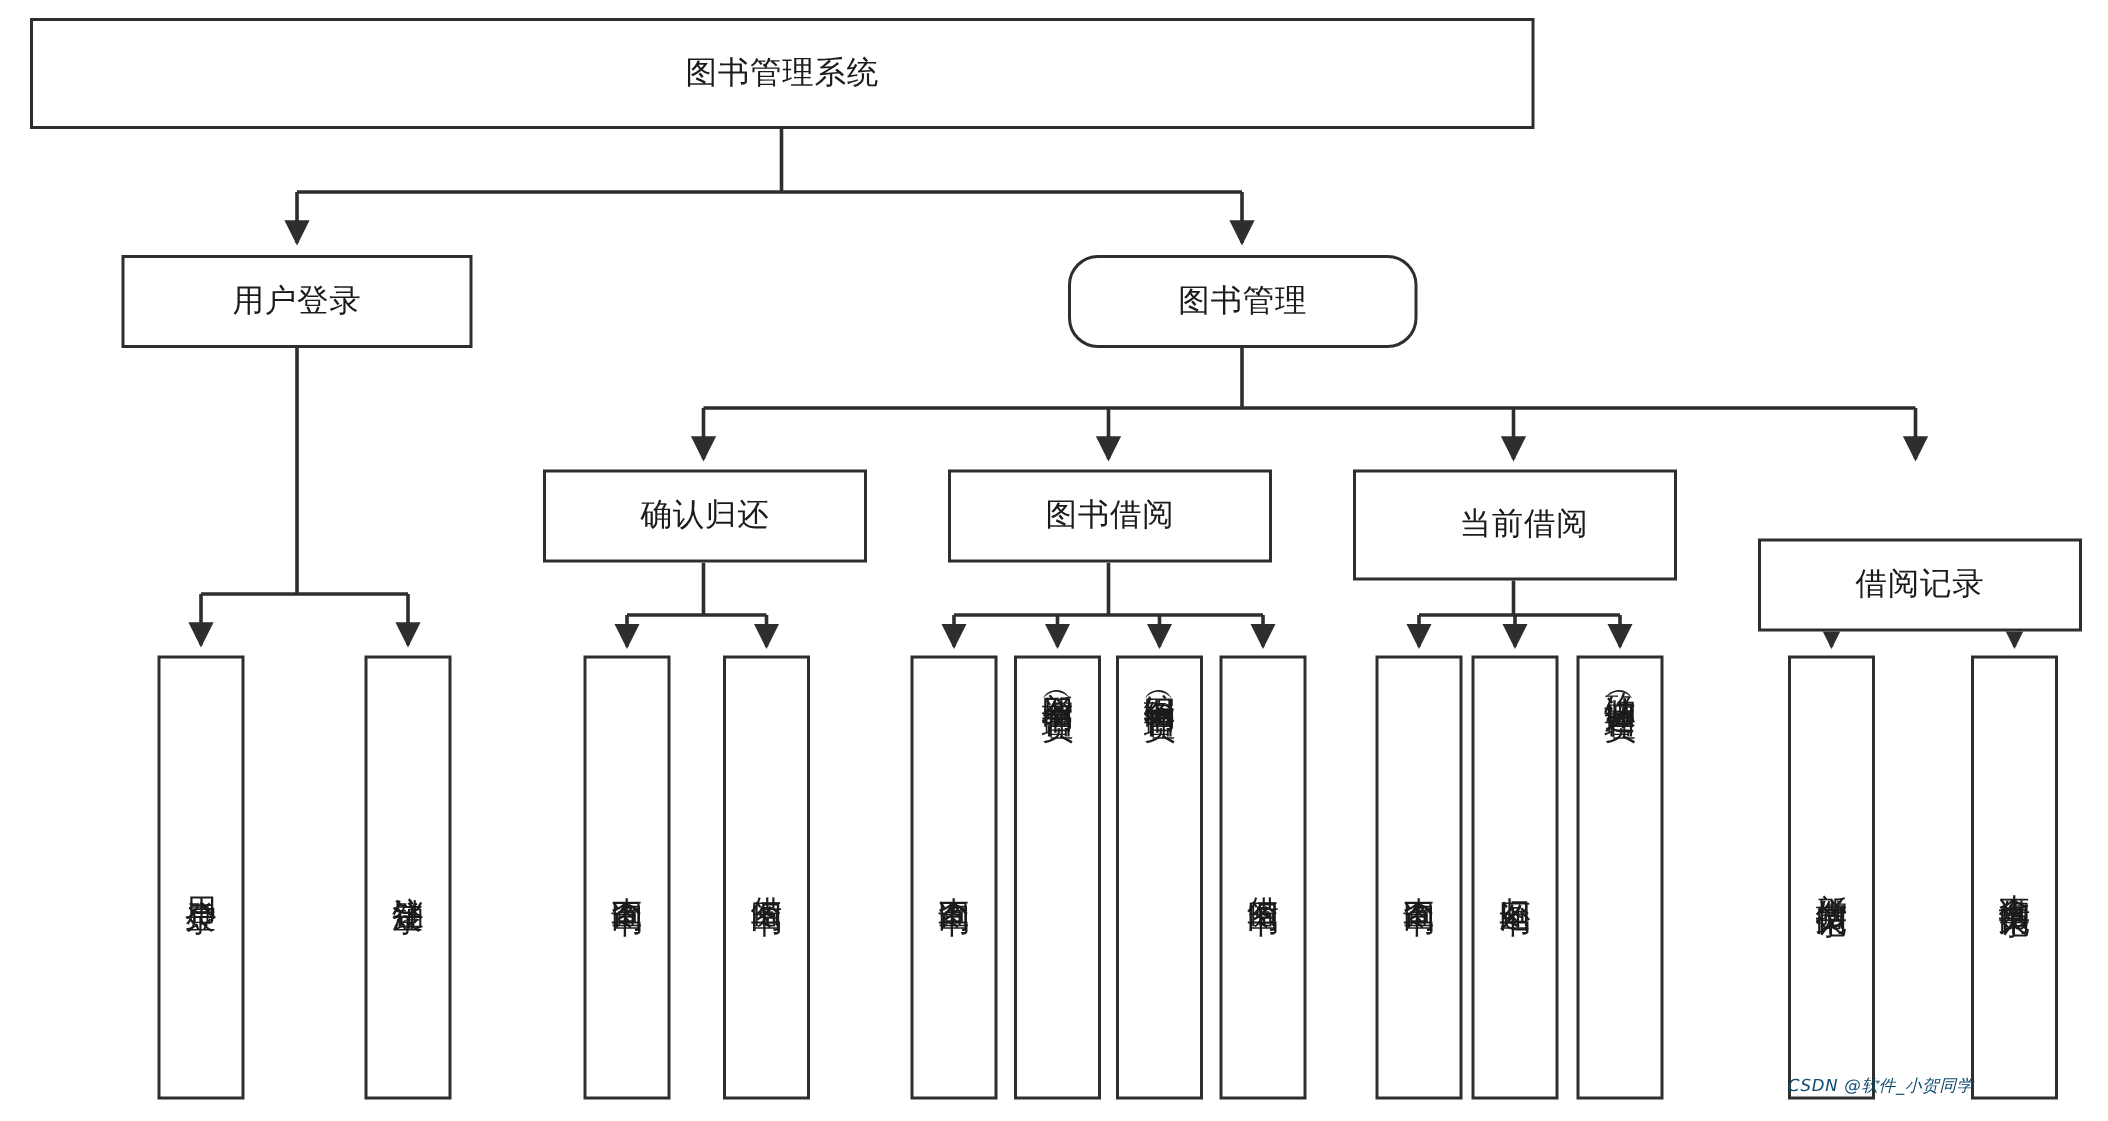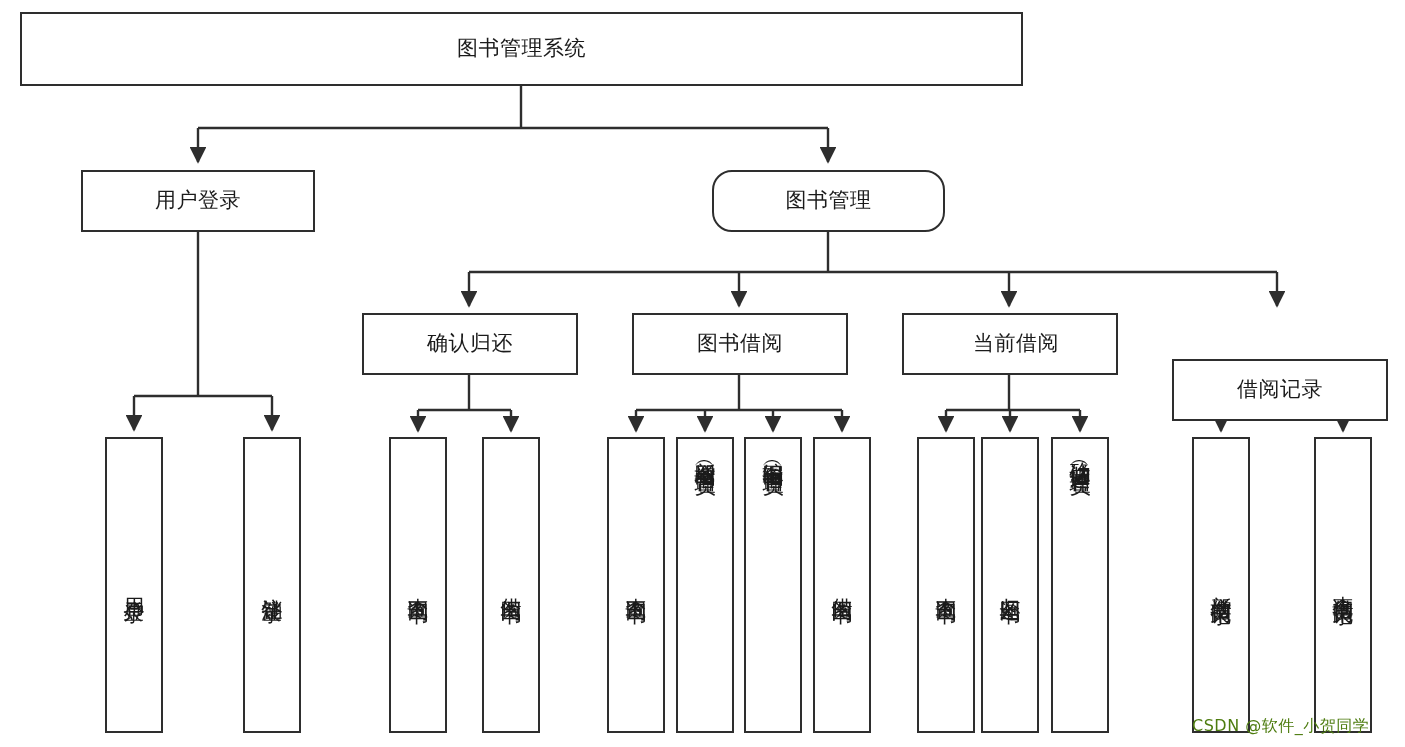--- a/index.html
+++ b/index.html
@@ -59,24 +59,25 @@
   svg.connectors {
     position: absolute;
     left: 0;
     top: 0;
     width: 1405px;
     height: 747px;
     pointer-events: none;
   }
   .watermark {
     position: absolute;
-    font-size: 16px;
-    color: #4d7c0f;
+    font-size: 11px;
+    color: #0c4a6e;
     white-space: nowrap;
     letter-spacing: 0.5px;
+    font-style: italic;
   }
 </style>
 </head>
 <body>
 
 <div id="diagram-root">
 
   <svg class="connectors" viewBox="0 0 1405 747" xmlns="http://www.w3.org/2000/svg">
     <defs>
       <marker id="arrow" viewBox="0 0 10 10" refX="9" refY="5" markerWidth="7" markerHeight="7" orient="auto-start-reverse">
@@ -140,21 +141,21 @@
   </div>
 
   <div class="node-box" style="left:362px; top:313px; width:216px; height:62px;">
     <span class="node-label-h">确认归还</span>
   </div>
 
   <div class="node-box" style="left:632px; top:313px; width:216px; height:62px;justify-content:center;">
     <span class="node-label-h">图书借阅</span>
   </div>
 
-  <div class="node-box" style="left:902px; top:313px; width:216px; height:62px;padding-left:12px;">
+  <div class="node-box" style="left:902px; top:313px; width:216px; height:74px;padding-left:12px;">
     <span class="node-label-h">当前借阅</span>
   </div>
 
   <div class="node-box" style="left:1172px; top:313px; width:216px; height:62px;margin-top:46px;">
     <span class="node-label-h">借阅记录</span>
   </div>
 
   <div class="node-box leaf-box center-v" style="left:105px; top:437px; width:58px; height:296px;">
     <span class="node-label-v">用户登录</span>
   </div>

